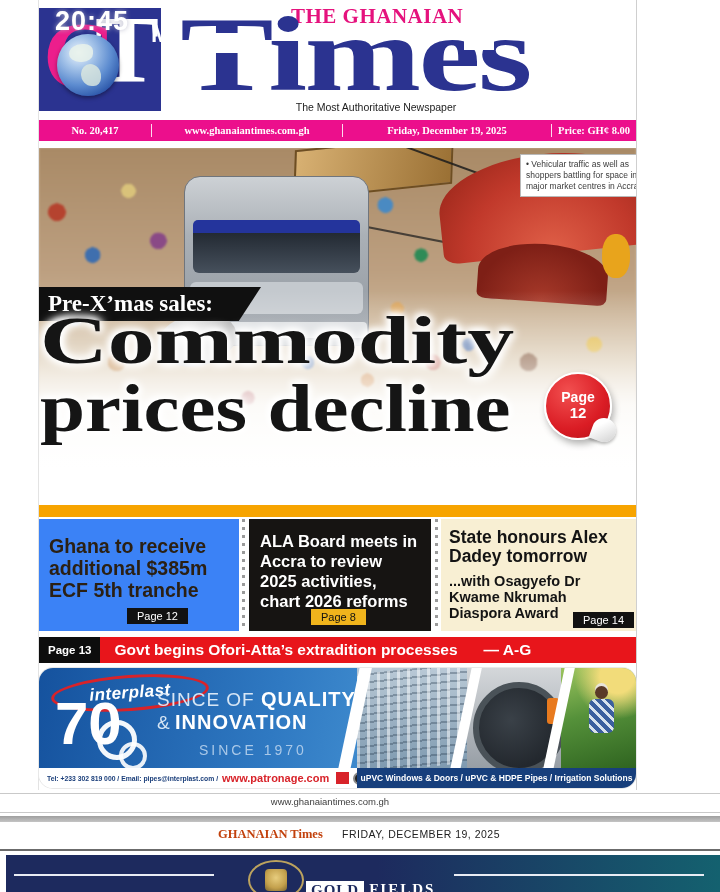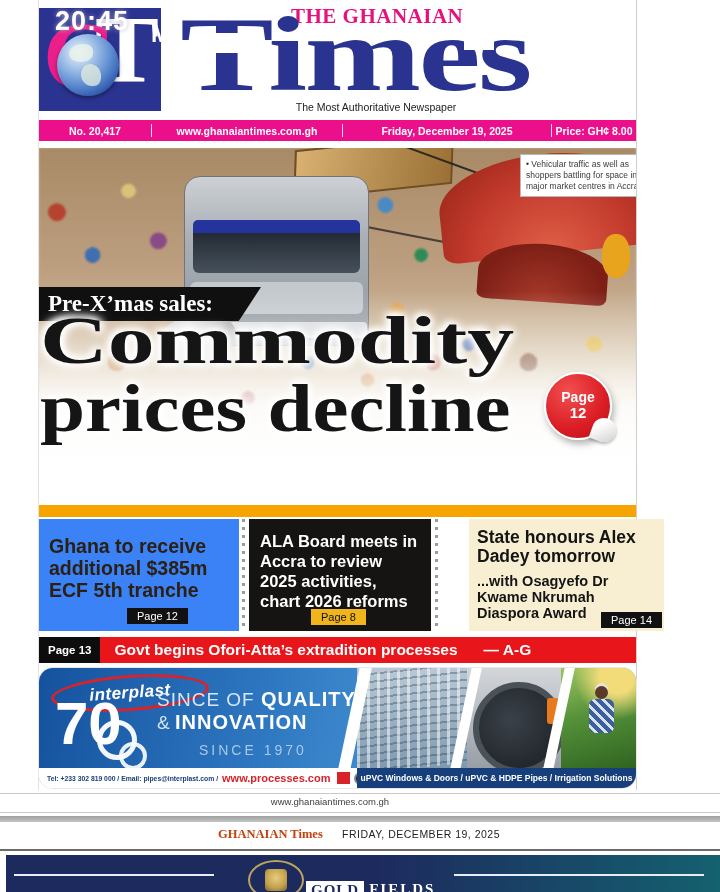--- a/index.html
+++ b/index.html
@@ -30,21 +30,21 @@
          font-family:Liberation Serif, serif;font-weight:bold;font-size:21px;color:#e5127d;letter-spacing:.5px;}
   .mast-title{position:absolute;left:118px;top:2px;width:300px;text-align:center;
          font-family:"Liberation Serif",serif;font-weight:bold;font-size:106px;line-height:1;color:#2b3390;
          transform:scaleX(1.32);transform-origin:center left;letter-spacing:-2px;}
   .mast-tagline{position:absolute;left:212px;top:101px;width:250px;text-align:center;
          font-size:10.5px;color:#1c1c1c;}
   .wo{background:#fff;position:absolute;z-index:8;}
 
   
   .infobar{position:absolute;left:0;top:120px;width:597px;height:21px;background:#ec0f8c;
-           display:flex;align-items:center;color:#fff;font-size:10.5px;font-weight:bold;}
+           display:flex;align-items:center;color:#fff;font-size:10.5px;font-weight:bold;font-family:Liberation Serif, serif;}
   .infobar .cell{text-align:center;}
   .ib-div{width:1px;height:13px;background:rgba(255,255,255,.85);}
 
   
   .photo{position:absolute;left:0;top:148px;width:597px;height:357px;overflow:hidden;background:#c9b194;}
   .crowd{position:absolute;inset:0;filter:blur(1.3px);
     background-image:
       radial-gradient(circle 16px at 3% 18%, #b5432f 0 55%, transparent 56%),
       radial-gradient(circle 14px at 9% 30%, #3f6fae 0 55%, transparent 56%),
       radial-gradient(circle 13px at 15% 12%, #d9c27a 0 55%, transparent 56%),
@@ -108,21 +108,21 @@
   .page-bubble .pw{font-size:14px;line-height:1;}
   .page-bubble .pn{font-size:15px;line-height:1.2;}
   .page-bubble::after{content:"";position:absolute;right:-6px;bottom:-4px;width:24px;height:24px;border-radius:50% 50% 50% 0;
         background:linear-gradient(315deg,#cfcfcf 0%,#ffffff 70%);transform:rotate(20deg);box-shadow:1px 2px 3px rgba(0,0,0,.25);}
 
   
   .orange-strip{position:absolute;left:0;top:505px;width:597px;height:12px;background:#f7a400;}
   .teaser{position:absolute;top:519px;height:112px;box-sizing:border-box;}
   .t-yellow{left:0;width:200px;background:#3b82f6;color:#2b2013;padding:16px 10px 0;}
   .t-black{left:210px;width:182px;background:#161412;color:#fff;padding:12px 11px 8px;}
-  .t-cream{left:402px;width:195px;background:#f8efd3;color:#141414;padding:9px 8px 8px;margin-left:28px;}
+  .t-cream{left:402px;width:195px;background:#f8efd3;color:#141414;padding:9px 8px 8px;}
   .t-title1{font-size:19.5px;font-weight:bold;line-height:1.14;}
   .t-title2{font-size:16.5px;font-weight:bold;line-height:1.22;}
   .t-title3{font-size:17.5px;font-weight:bold;line-height:1.1;}
   .t-sub3{font-size:14.5px;font-weight:bold;line-height:1.12;margin-top:6px;}
   .t-tag{position:absolute;font-size:11px;font-weight:normal;padding:2px 10px;}
   .tag-dark{background:#111;color:#fff;}
   .tag-yellow{background:#f0b41c;color:#111;}
   .dotsep{position:absolute;top:519px;width:3px;height:112px;
         background:repeating-linear-gradient(180deg,#9a9a9a 0 3px,transparent 3px 8px);}
 
@@ -301,21 +301,21 @@
         <span>interplast</span>
       </div>
       <div class="ip-50">70</div>
       <div class="ip-ring1"></div>
       <div class="ip-ring2"></div>
       <div class="ad-line1"><span>SINCE OF </span><b>QUALITY</b></div>
       <div class="ad-line2"><span>&amp; </span><b>INNOVATION</b></div>
       <div class="ad-since">SINCE 1970</div>
       <div class="ad-bottom-white">
         <span class="ad-contact">Tel: +233 302 819 000  /  Email: pipes@interplast.com  /</span>
-        <span class="ad-web">www.processes.com</span>
+        <span class="ad-web">www.patronage.com</span>
         <span class="ad-logo-sm1"></span>
         <span class="ad-logo-sm2"></span>
       </div>
       <div class="ad-bottom-navy">uPVC Windows &amp; Doors / uPVC &amp; HDPE Pipes  / Irrigation Solutions</div>
     </div>
   </div>
 
   <div class="hr1"></div>
   <div class="v-web">www.ghanaiantimes.com.gh</div>
   <div class="hr2"></div>

